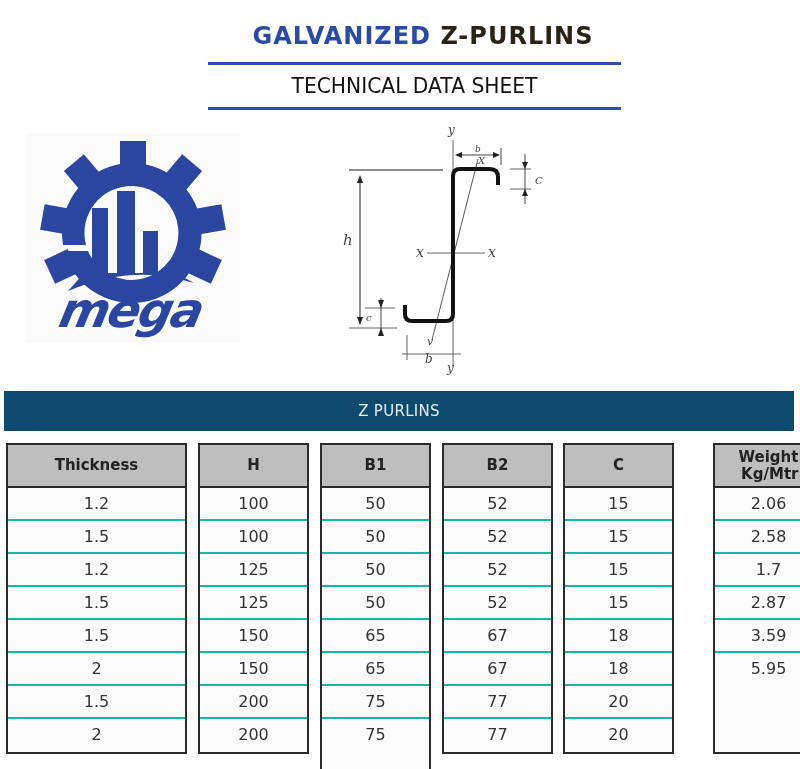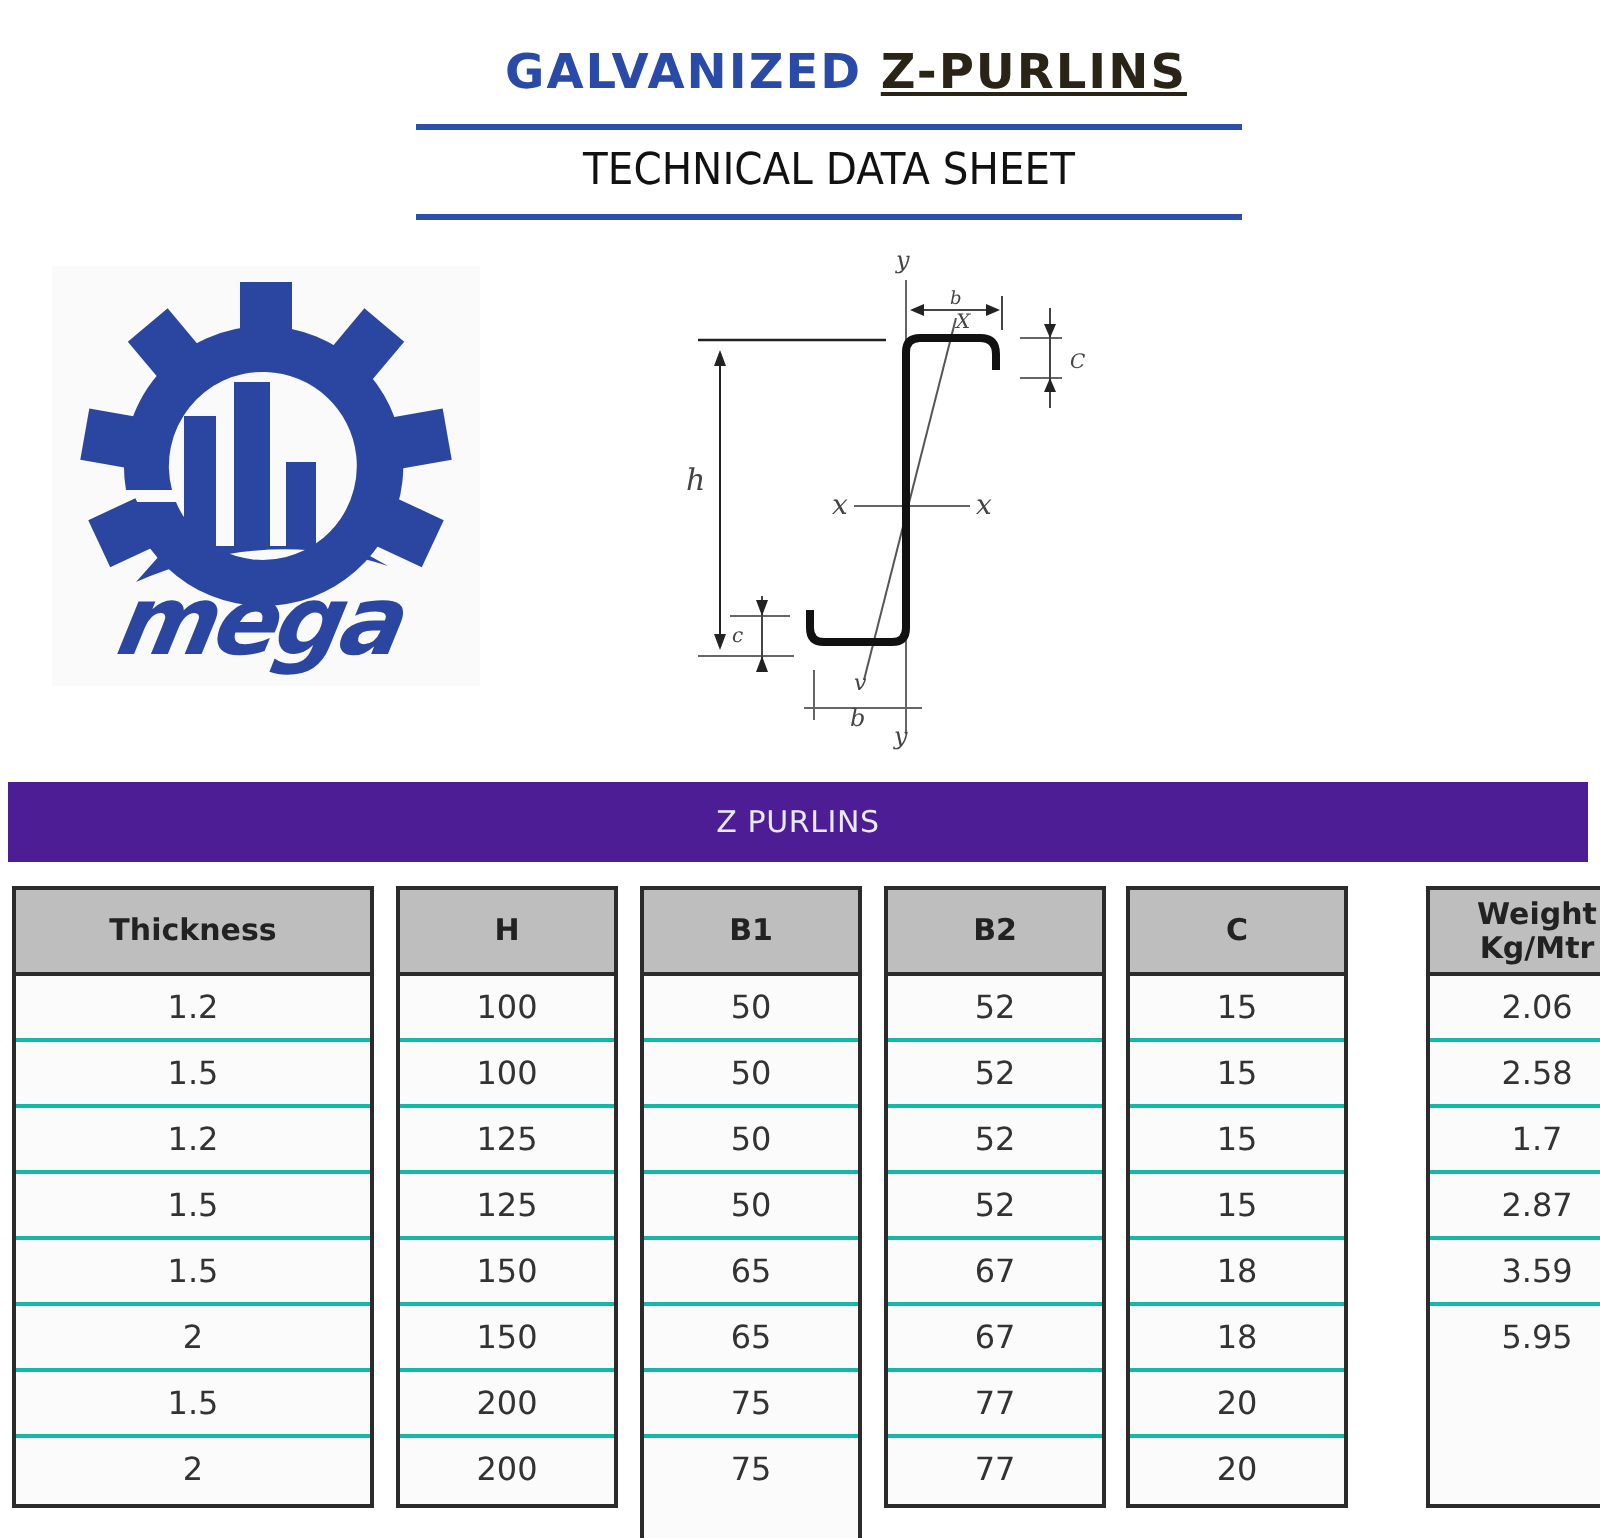--- a/index.html
+++ b/index.html
@@ -6,36 +6,36 @@
   body {
     width:800px; height:769px; background:#ffffff; position:relative; overflow:hidden;
     font-family:"DejaVu Sans", sans-serif;
   }
   .abs { position:absolute; }
   #title {
     left:0; top:22px; width:830px; text-align:center;
     font-family:"DejaVu Sans", sans-serif; font-weight:bold; font-size:24px; letter-spacing:1px;
   }
   #title .t1 { color:#2a4aa8;margin-left:16px; }
-  #title .t2 { color:#2a2416;text-decoration:underline; }
+  #title .t2 { color:#2a2416; }
   .rule { height:3px; background:#2c4fae; left:208px; width:413px; }
   #subtitle {
     left:208px; width:413px; top:73px; text-align:center; font-size:22px; color:#111;
     font-family:"DejaVu Sans", sans-serif; letter-spacing:0px; transform:scaleX(0.92);
   }
   #logo { left:26px; top:133px; width:214px; height:210px; background:#fafafa; }
   #diagram { left:335px; top:122px; width:225px; height:255px; }
   #band {
-    left:4px; top:391px; width:790px; height:40px; background:#4c1d95;
+    left:4px; top:391px; width:790px; height:40px; background:#0c4a6e;
     color:#e8ebf7; text-align:center; line-height:40px; font-size:15px; letter-spacing:0.3px;
   }
   .col { top:443px; border:2px solid #2b2b2b; background:#fbfbfb; box-sizing:border-box; }
   .col .hd {
     height:43px; background:#bebebe; border-bottom:2px solid #2b2b2b; box-sizing:border-box;
-    display:flex; align-items:center; justify-content:center; text-align:center;
+    display:flex; align-items:center; justify-content:center; text-align:right;
     font-weight:bold; font-size:15px; color:#222; line-height:17px;
   }
   .col .cell {
     height:33px; border-bottom:2px solid #14b8a6; box-sizing:border-box;
     display:flex; align-items:center; justify-content:center;
     font-size:16px; color:#333;
   }
   .col .cell:last-child { border-bottom:none; height:31px; }
 </style>
 </head>

